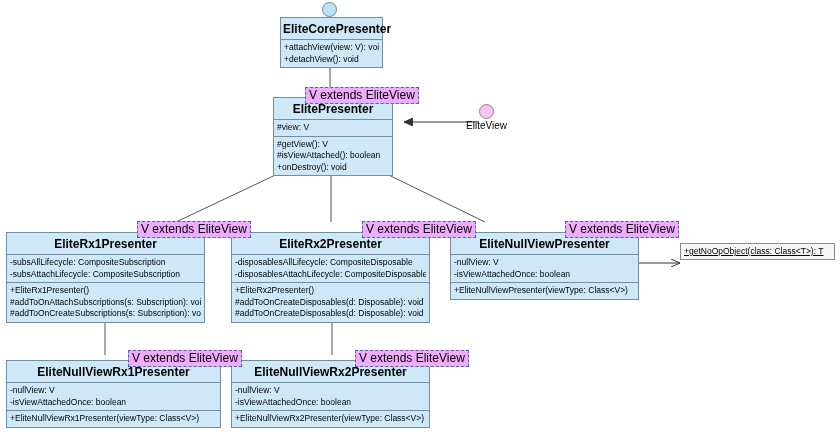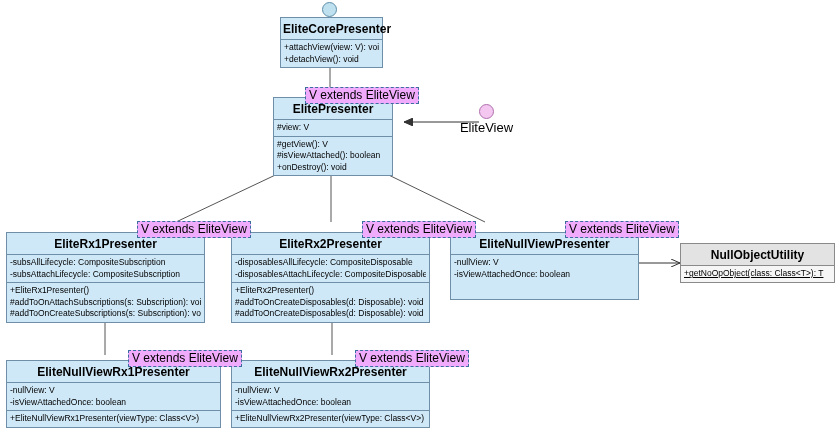--- a/index.html
+++ b/index.html
@@ -97,21 +97,21 @@
   }
   .lollipop .ball.pink {
     background: #f3c7ef;
     border: 1px solid #b070ad;
   }
   .lollipop .lbl {
     position: absolute;
     top: 16px;
     left: 50%;
     transform: translateX(-50%);
-    font-size: 13px;
+    font-size: 10px;
     color: #000;
     white-space: nowrap;
   }
 </style>
 </head>
 <body>
 
 <div id="canvas">
 
   <svg class="wires" viewBox="0 0 840 436">
@@ -222,24 +222,26 @@
   </div>
 
   <div class="tparam" style="left:565px; top:221px;">V extends EliteView</div>
 
   <div class="umlbox" style="left:450px; top:232px; width:189px; height:68px;">
     <div class="title">EliteNullViewPresenter</div>
     <div class="compartment">
       <div class="member">-nullView: V</div>
       <div class="member">-isViewAttachedOnce: boolean</div>
     </div>
+    <div class="compartment">
+      <div class="member">+EliteNullViewPresenter(viewType: Class&lt;V&gt;)</div>
+    </div>
   </div>
 
   <div class="umlbox gray" style="left:680px; top:243px; width:155px;">
-    <div class="title">NullObjectUtility</div>
     <div class="compartment">
       <div class="member stat">+getNoOpObject(class: Class&lt;T&gt;): T</div>
     </div>
   </div>
 
   <div class="tparam" style="left:128px; top:350px;">V extends EliteView</div>
 
   <div class="umlbox" style="left:6px; top:360px; width:215px;">
     <div class="title">EliteNullViewRx1Presenter</div>
     <div class="compartment">

